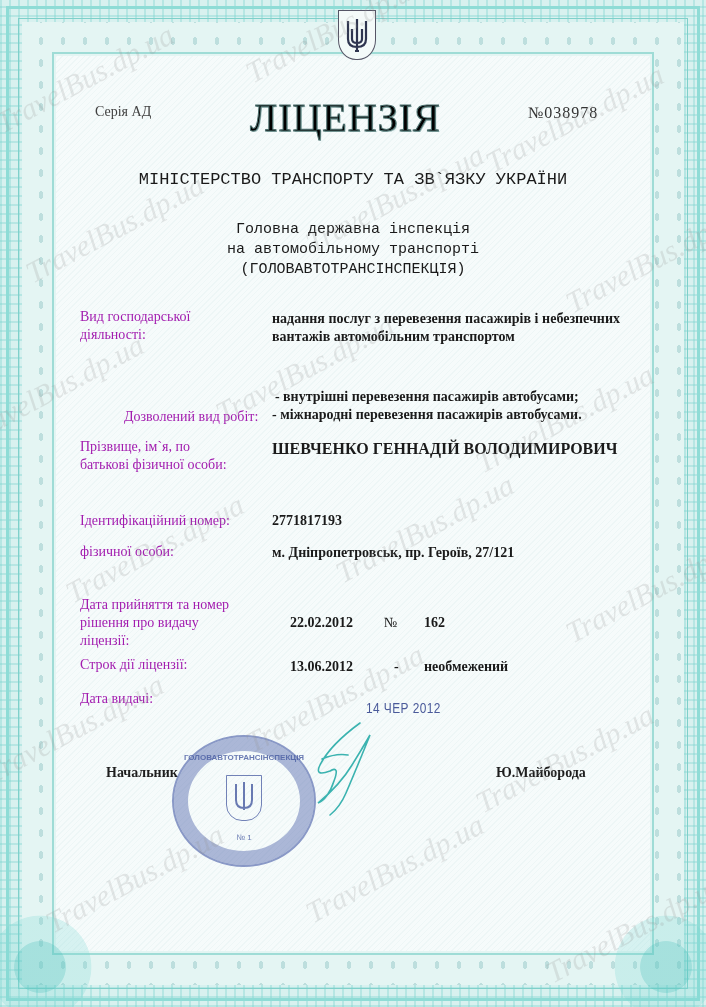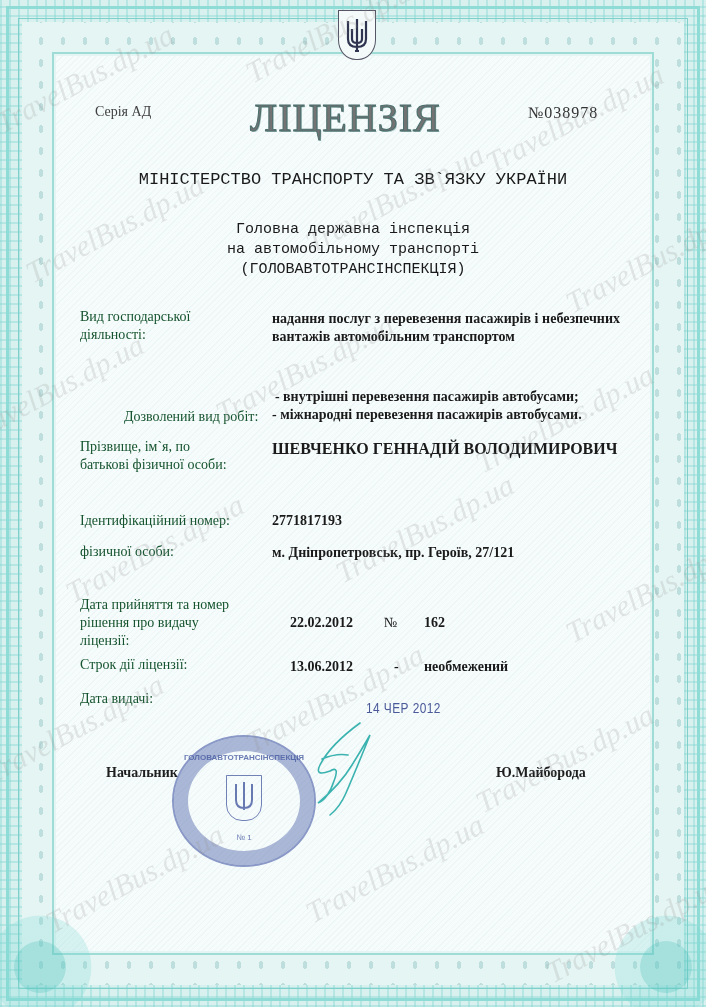--- a/index.html
+++ b/index.html
@@ -54,34 +54,34 @@
     display: flex; align-items: center; justify-content: center; z-index: 3;
   }
 
   .content { position: absolute; inset: 0; z-index: 4; }
   .abs { position: absolute; }
 
   .series { left: 95px; top: 104px; font-size: 14px; color: #404040; }
   .number { left: 528px; top: 104px; font-size: 16px; color: #333; letter-spacing: 1px; }
   .title {
     left: 250px; top: 94px; font-size: 40px; font-family: "Liberation Serif", serif;
-    color: #737373; letter-spacing: 1px;
+    color: #000000; letter-spacing: 1px;
     -webkit-text-stroke: 1px #4a6e6c;
     text-shadow: 1px 1px 0 #9fbcbb;
   }
   .ministry {
     left: 0; right: 0; top: 170px; text-align: center;
     font-family: "Liberation Mono", monospace; font-size: 17px; color: #1a1a1a;
   }
   .inspection {
     left: 0; right: 0; top: 220px; text-align: center;
     font-family: "Liberation Mono", monospace; font-size: 15px; line-height: 20px; color: #1a1a1a;
   }
 
-  .label { left: 80px; font-size: 14px; line-height: 18px; color: #14532d; width: 180px; }
+  .label { left: 80px; font-size: 14px; line-height: 18px; color: #a21caf; width: 180px; }
   .value { left: 272px; font-size: 14px; line-height: 18px; font-weight: bold; color: #1a1a1a; text-align: center; }
   .justify { width: 348px; text-align: justify; text-align-last: left; }
 
   .stamp-date {
     left: 366px; top: 700px; font-family: "Liberation Sans", sans-serif;
     font-size: 14px; color: #4a5a9a; letter-spacing: 0.5px; transform: scaleX(0.85); transform-origin: left;
   }
   .seal {
     left: 172px; top: 735px; width: 140px; height: 128px; border-radius: 50%;
     border: 2px solid rgba(80,100,170,0.65);

